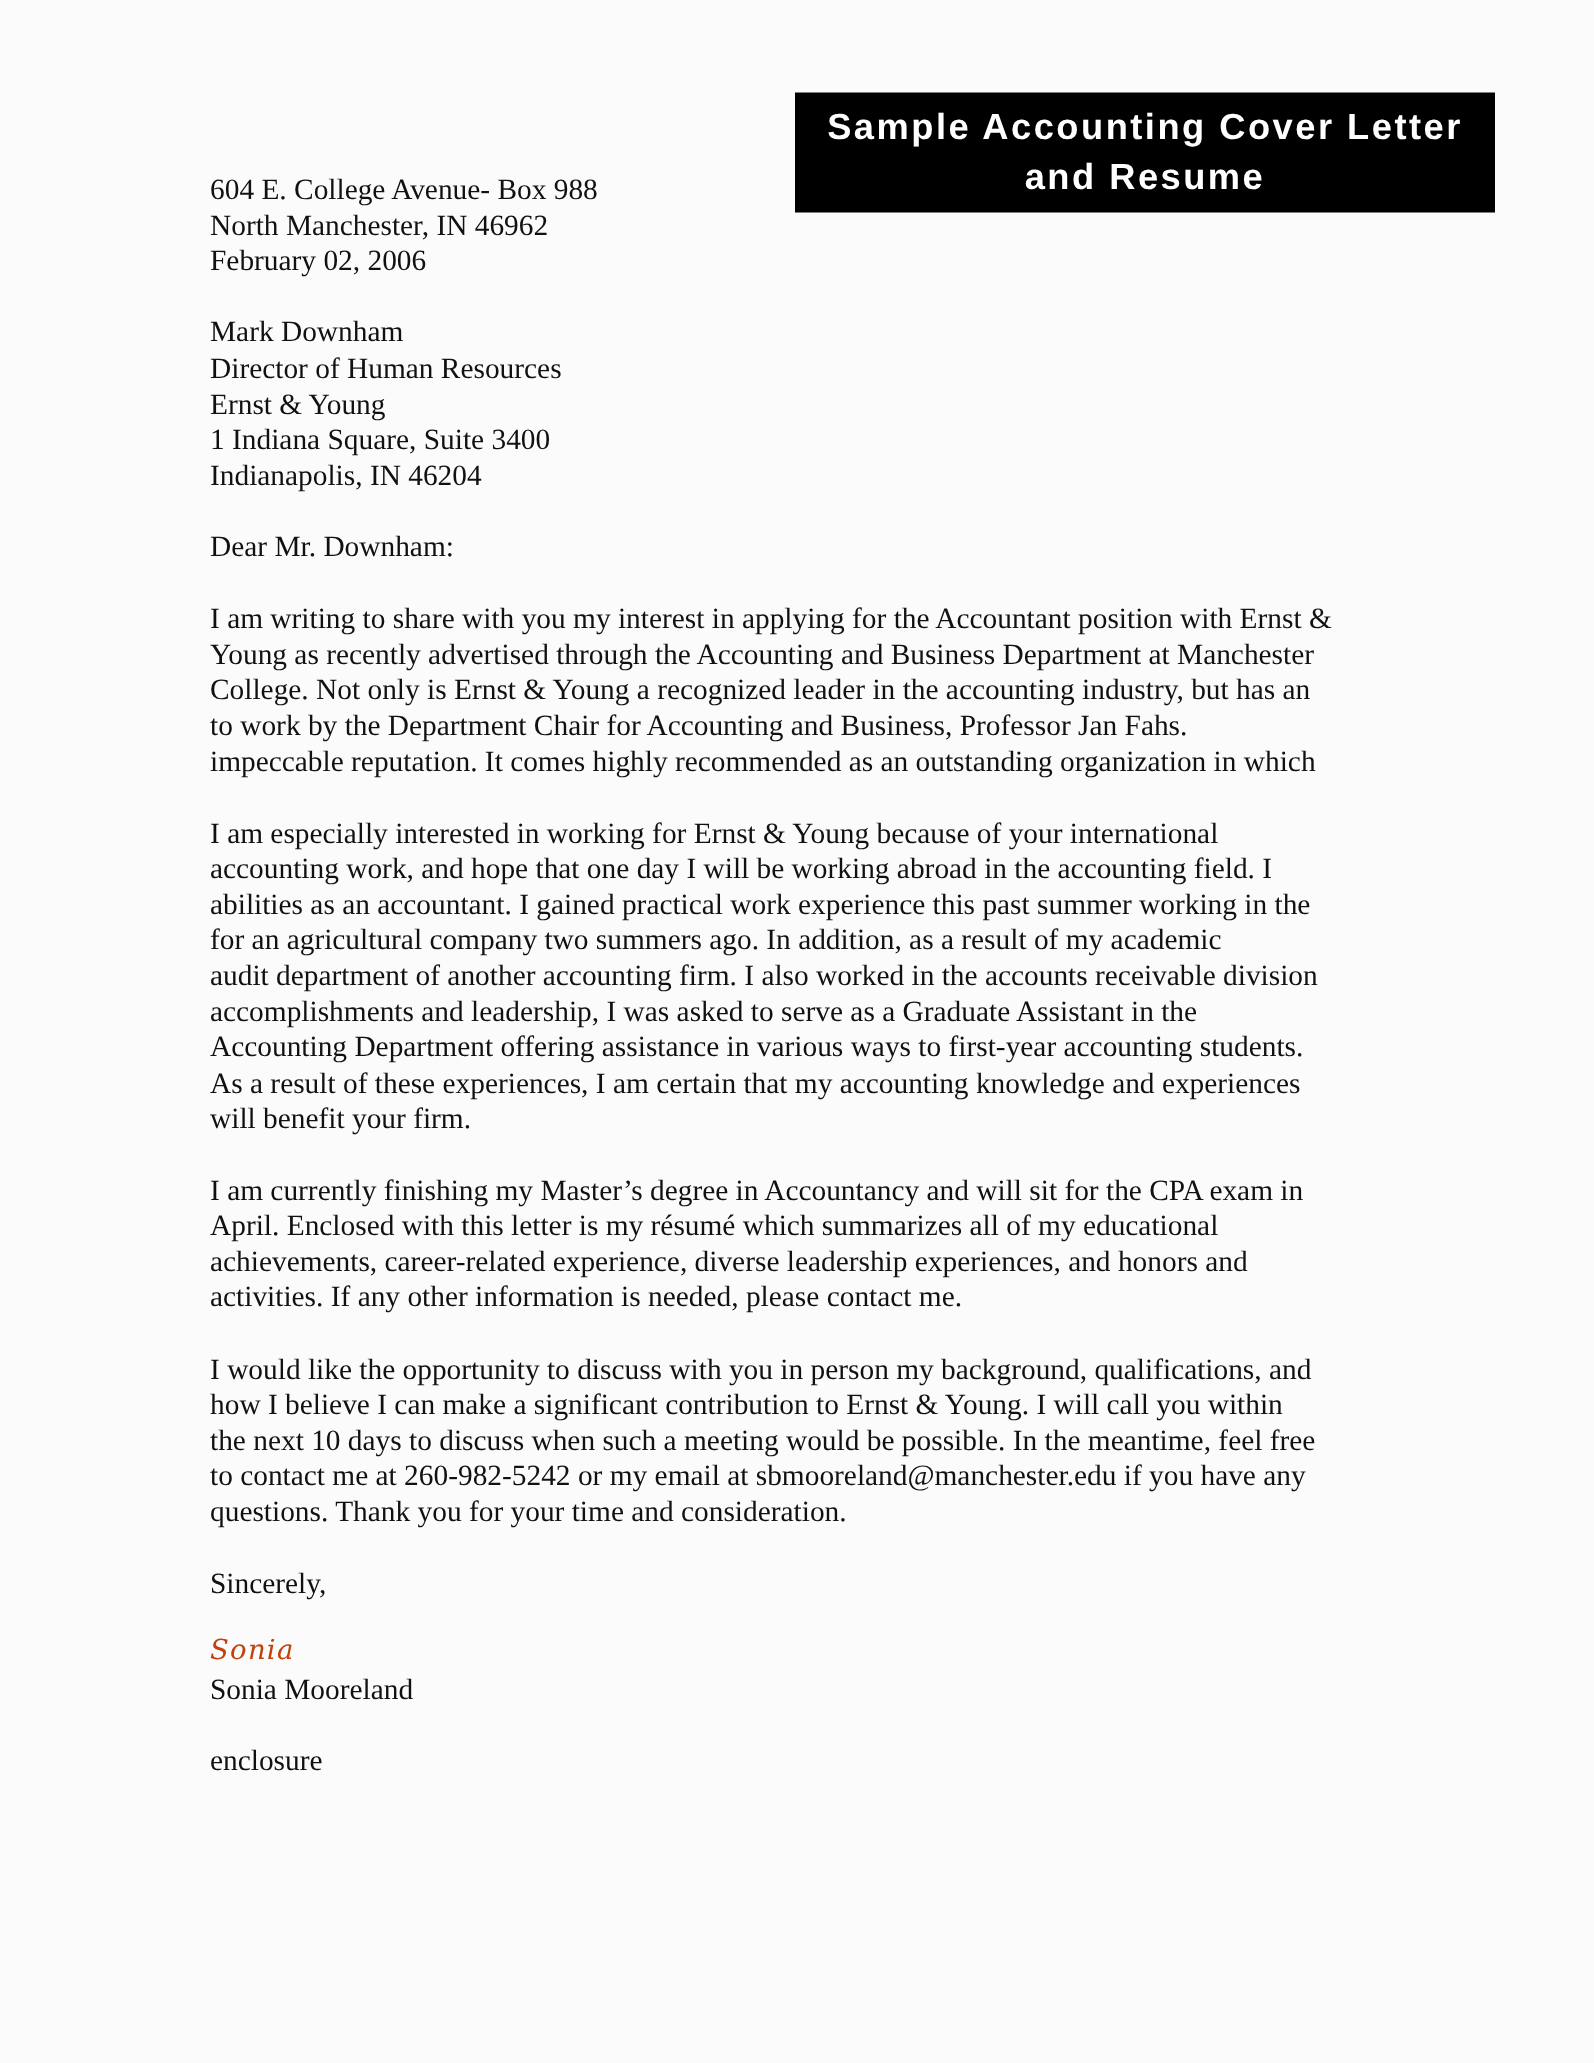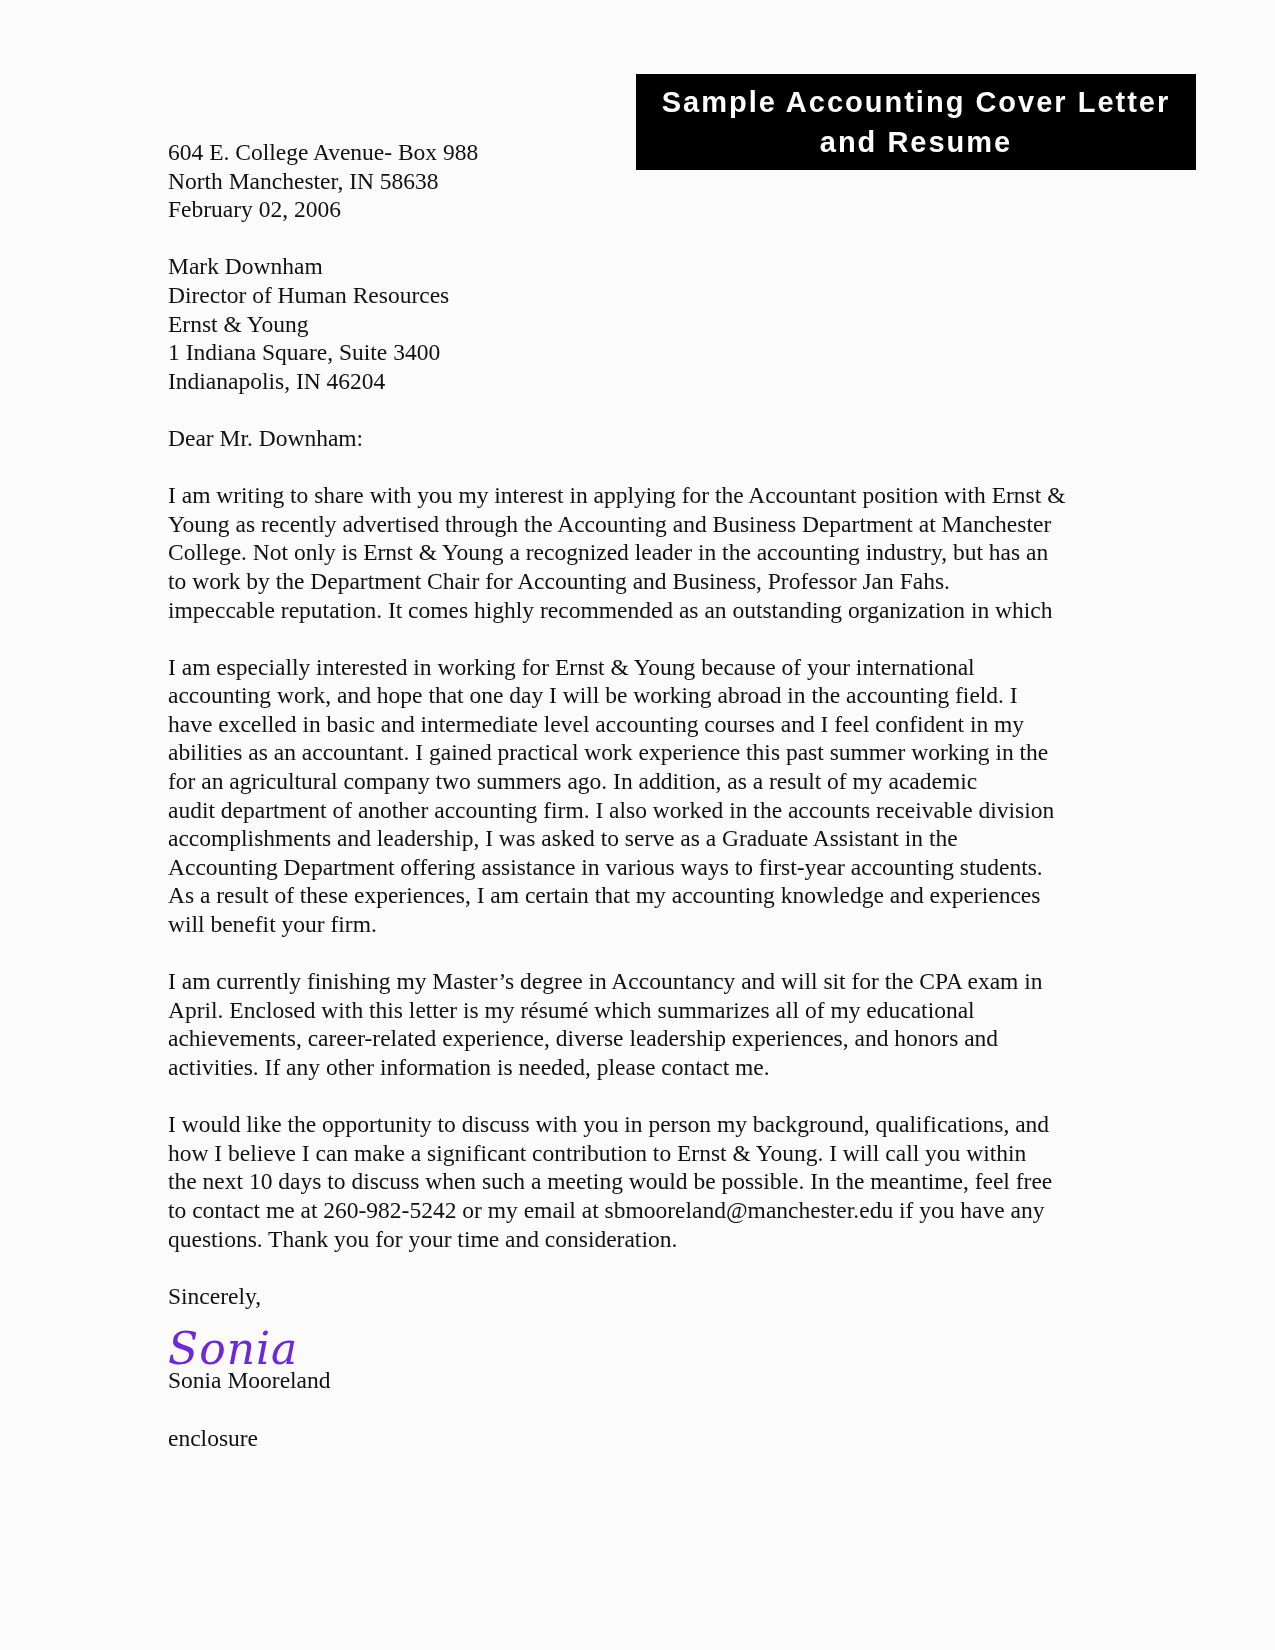--- a/index.html
+++ b/index.html
@@ -47,43 +47,43 @@
     font-size: 23.5px;
     line-height: 28.6px;
   }
   .block { margin: 0; }
   .line { display: block; white-space: nowrap; }
   .gap { height: 28.6px; }
   .signature {
     display: block;
     font-family: "DejaVu Serif", serif;
     font-style: italic;
-    color: #6d28d9;
-    font-size: 44px;
+    color: #c2410c;
+    font-size: 22px;
     line-height: 34px;
     height: 34px;
     margin-top: 22px;
     letter-spacing: 1px;
   }
 </style>
 </head>
 <body>
 
 <div class="page">
 
   <div class="title-box">
     <div>Sample Accounting Cover Letter</div>
     <div>and Resume</div>
   </div>
 
   <div class="content">
 
     <div class="block">
       <span class="line">604 E. College Avenue- Box 988</span>
-      <span class="line">North Manchester, IN  58638</span>
+      <span class="line">North Manchester, IN  46962</span>
       <span class="line">February 02, 2006</span>
     </div>
 
     <div class="gap"></div>
 
     <div class="block">
       <span class="line">Mark Downham</span>
       <span class="line">Director of Human Resources</span>
       <span class="line">Ernst &amp; Young</span>
       <span class="line">1 Indiana Square, Suite 3400</span>
@@ -102,21 +102,20 @@
       <span class="line">College.  Not only is Ernst &amp; Young a recognized leader in the accounting industry, but has an</span>
       <span class="line">to work by the Department Chair for Accounting and Business, Professor Jan Fahs.</span>
       <span class="line">impeccable reputation. It comes highly recommended as an outstanding organization in which</span>
     </div>
 
     <div class="gap"></div>
 
     <div class="block">
       <span class="line">I am especially interested in working for Ernst &amp; Young because of your international</span>
       <span class="line">accounting work, and hope that one day I will be working abroad in the accounting field.  I</span>
-      <span class="line">have excelled in basic and intermediate level accounting courses and I feel confident in my</span>
       <span class="line">abilities as an accountant.  I gained practical work experience this past summer working in the</span>
       <span class="line">for an agricultural company two summers ago.  In addition, as a result of my academic</span>
       <span class="line">audit department of another accounting firm.  I also worked in the accounts receivable division</span>
       <span class="line">accomplishments and leadership, I was asked to serve as a Graduate Assistant in the</span>
       <span class="line">Accounting Department offering assistance in various ways to first-year accounting students.</span>
       <span class="line">As a result of these experiences, I am certain that my accounting knowledge and experiences</span>
       <span class="line">will benefit your firm.</span>
     </div>
 
     <div class="gap"></div>

